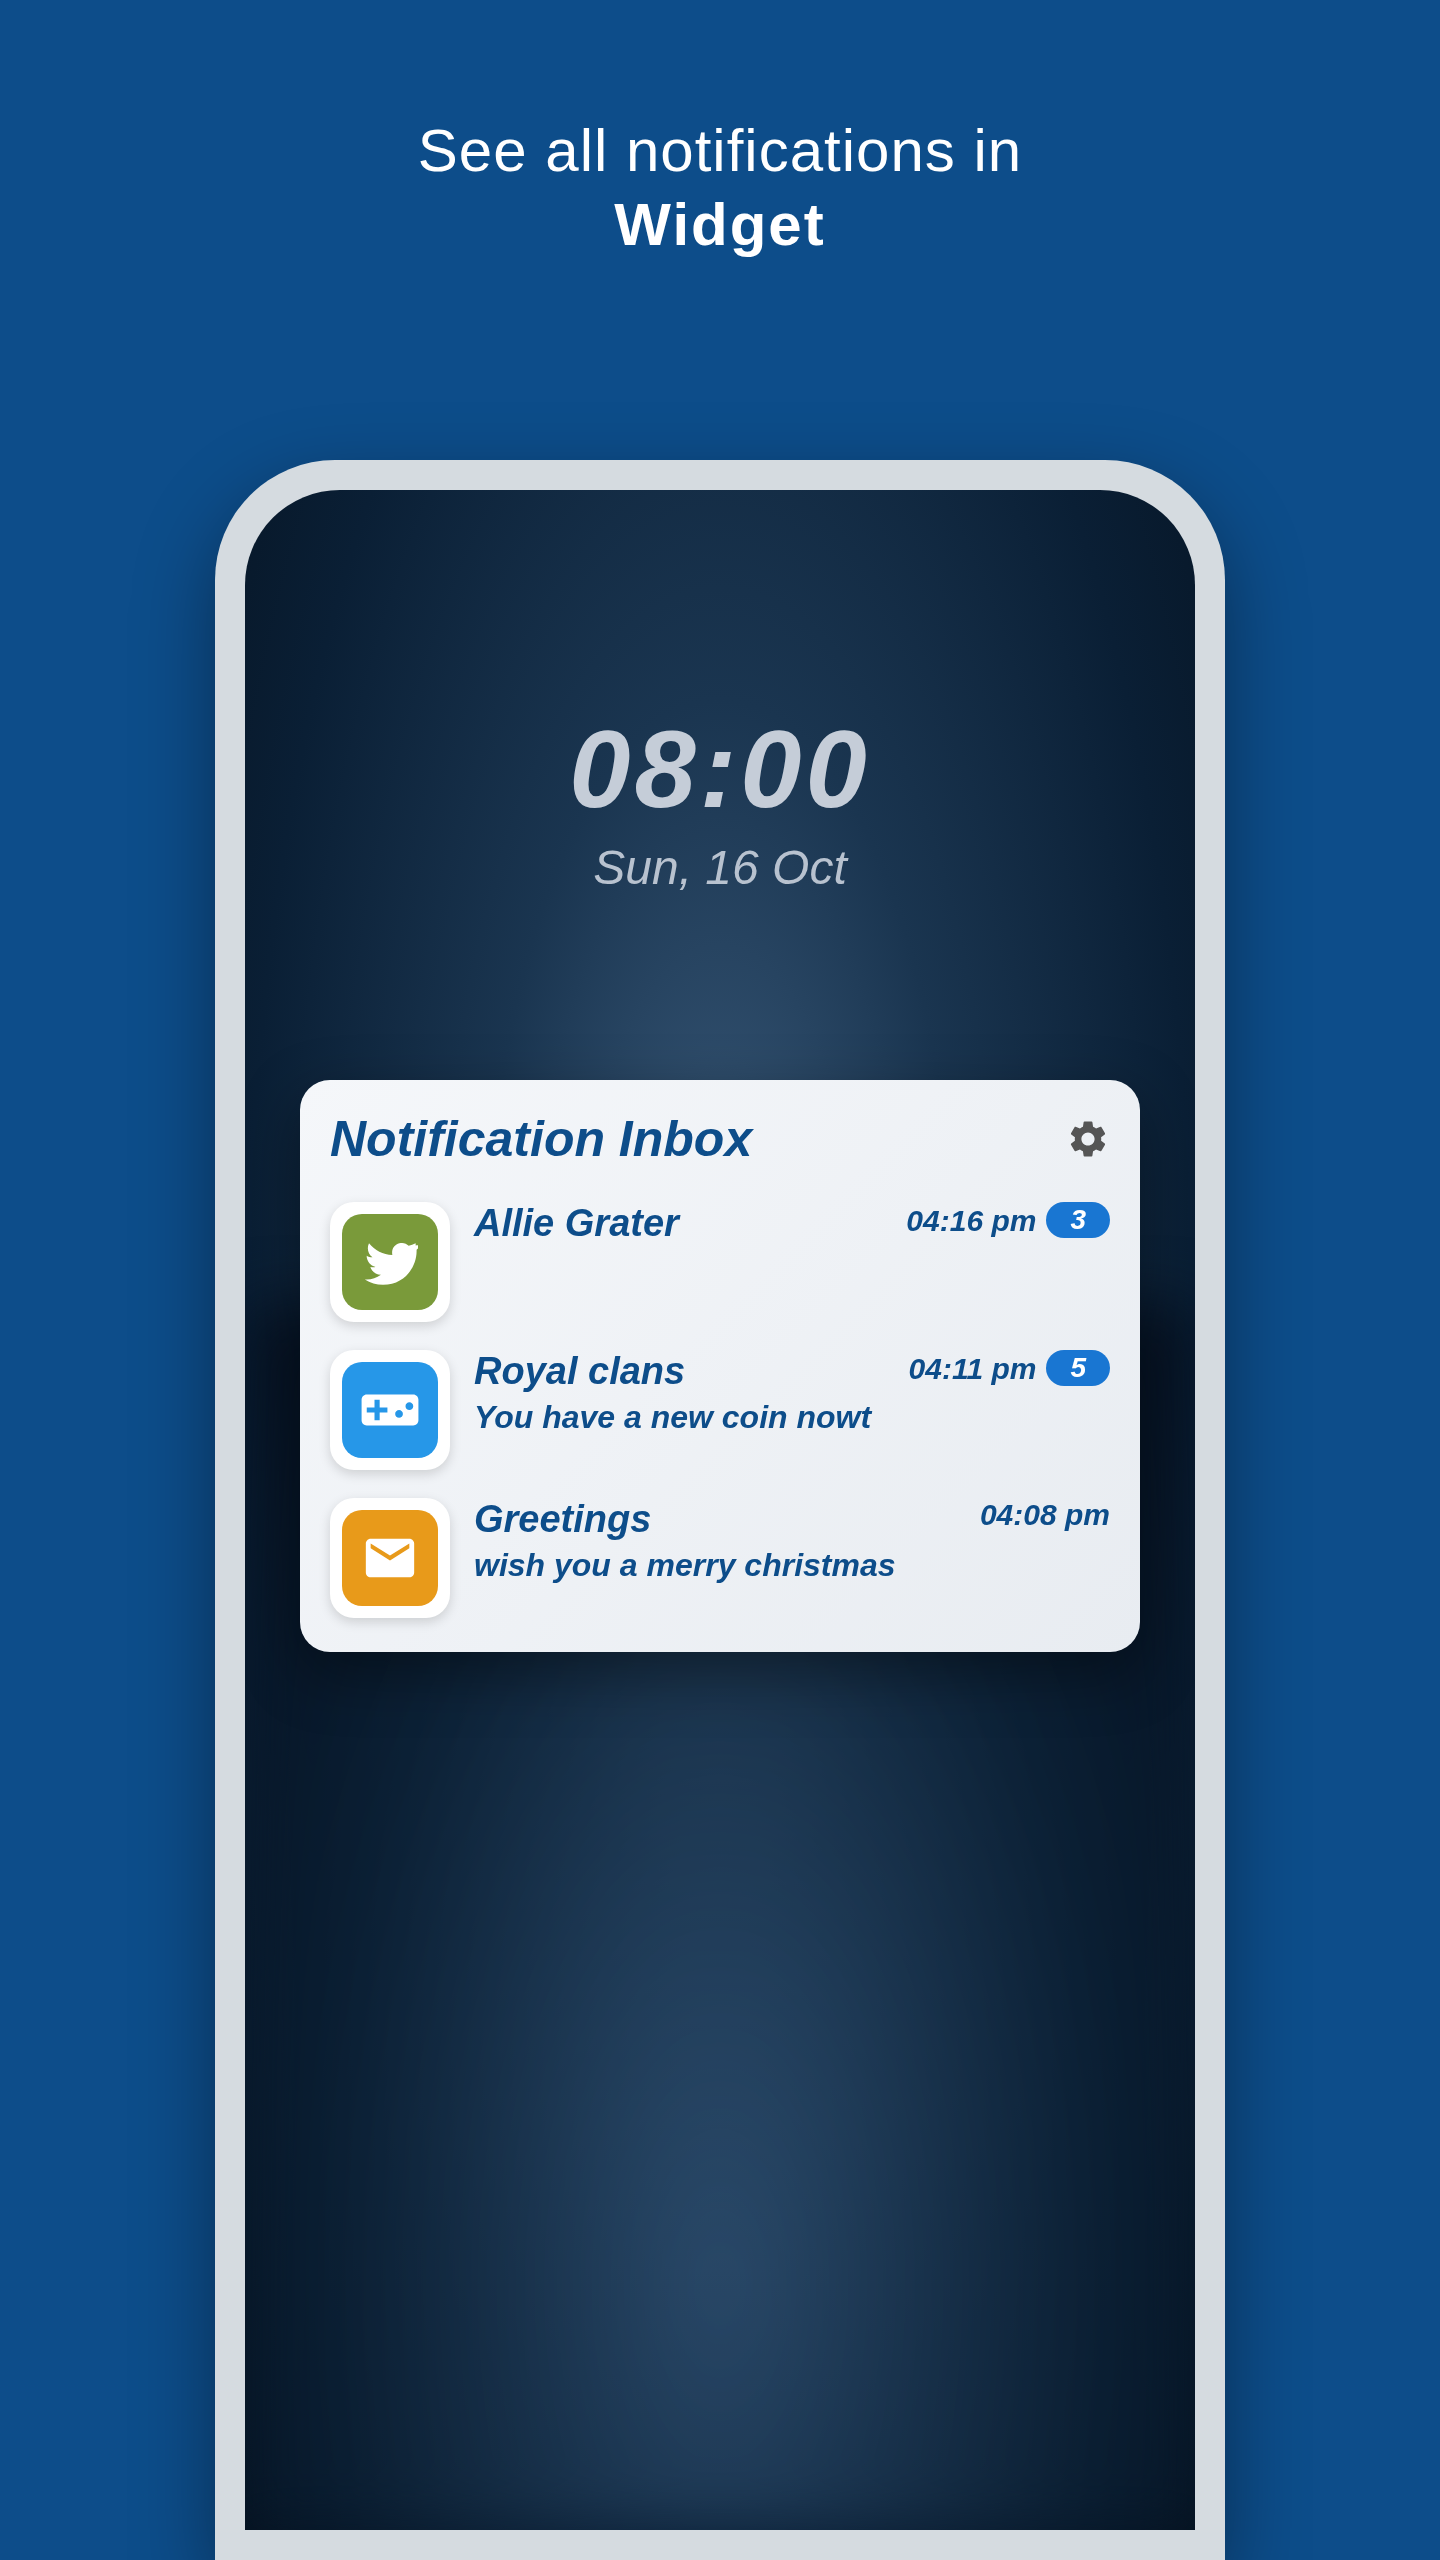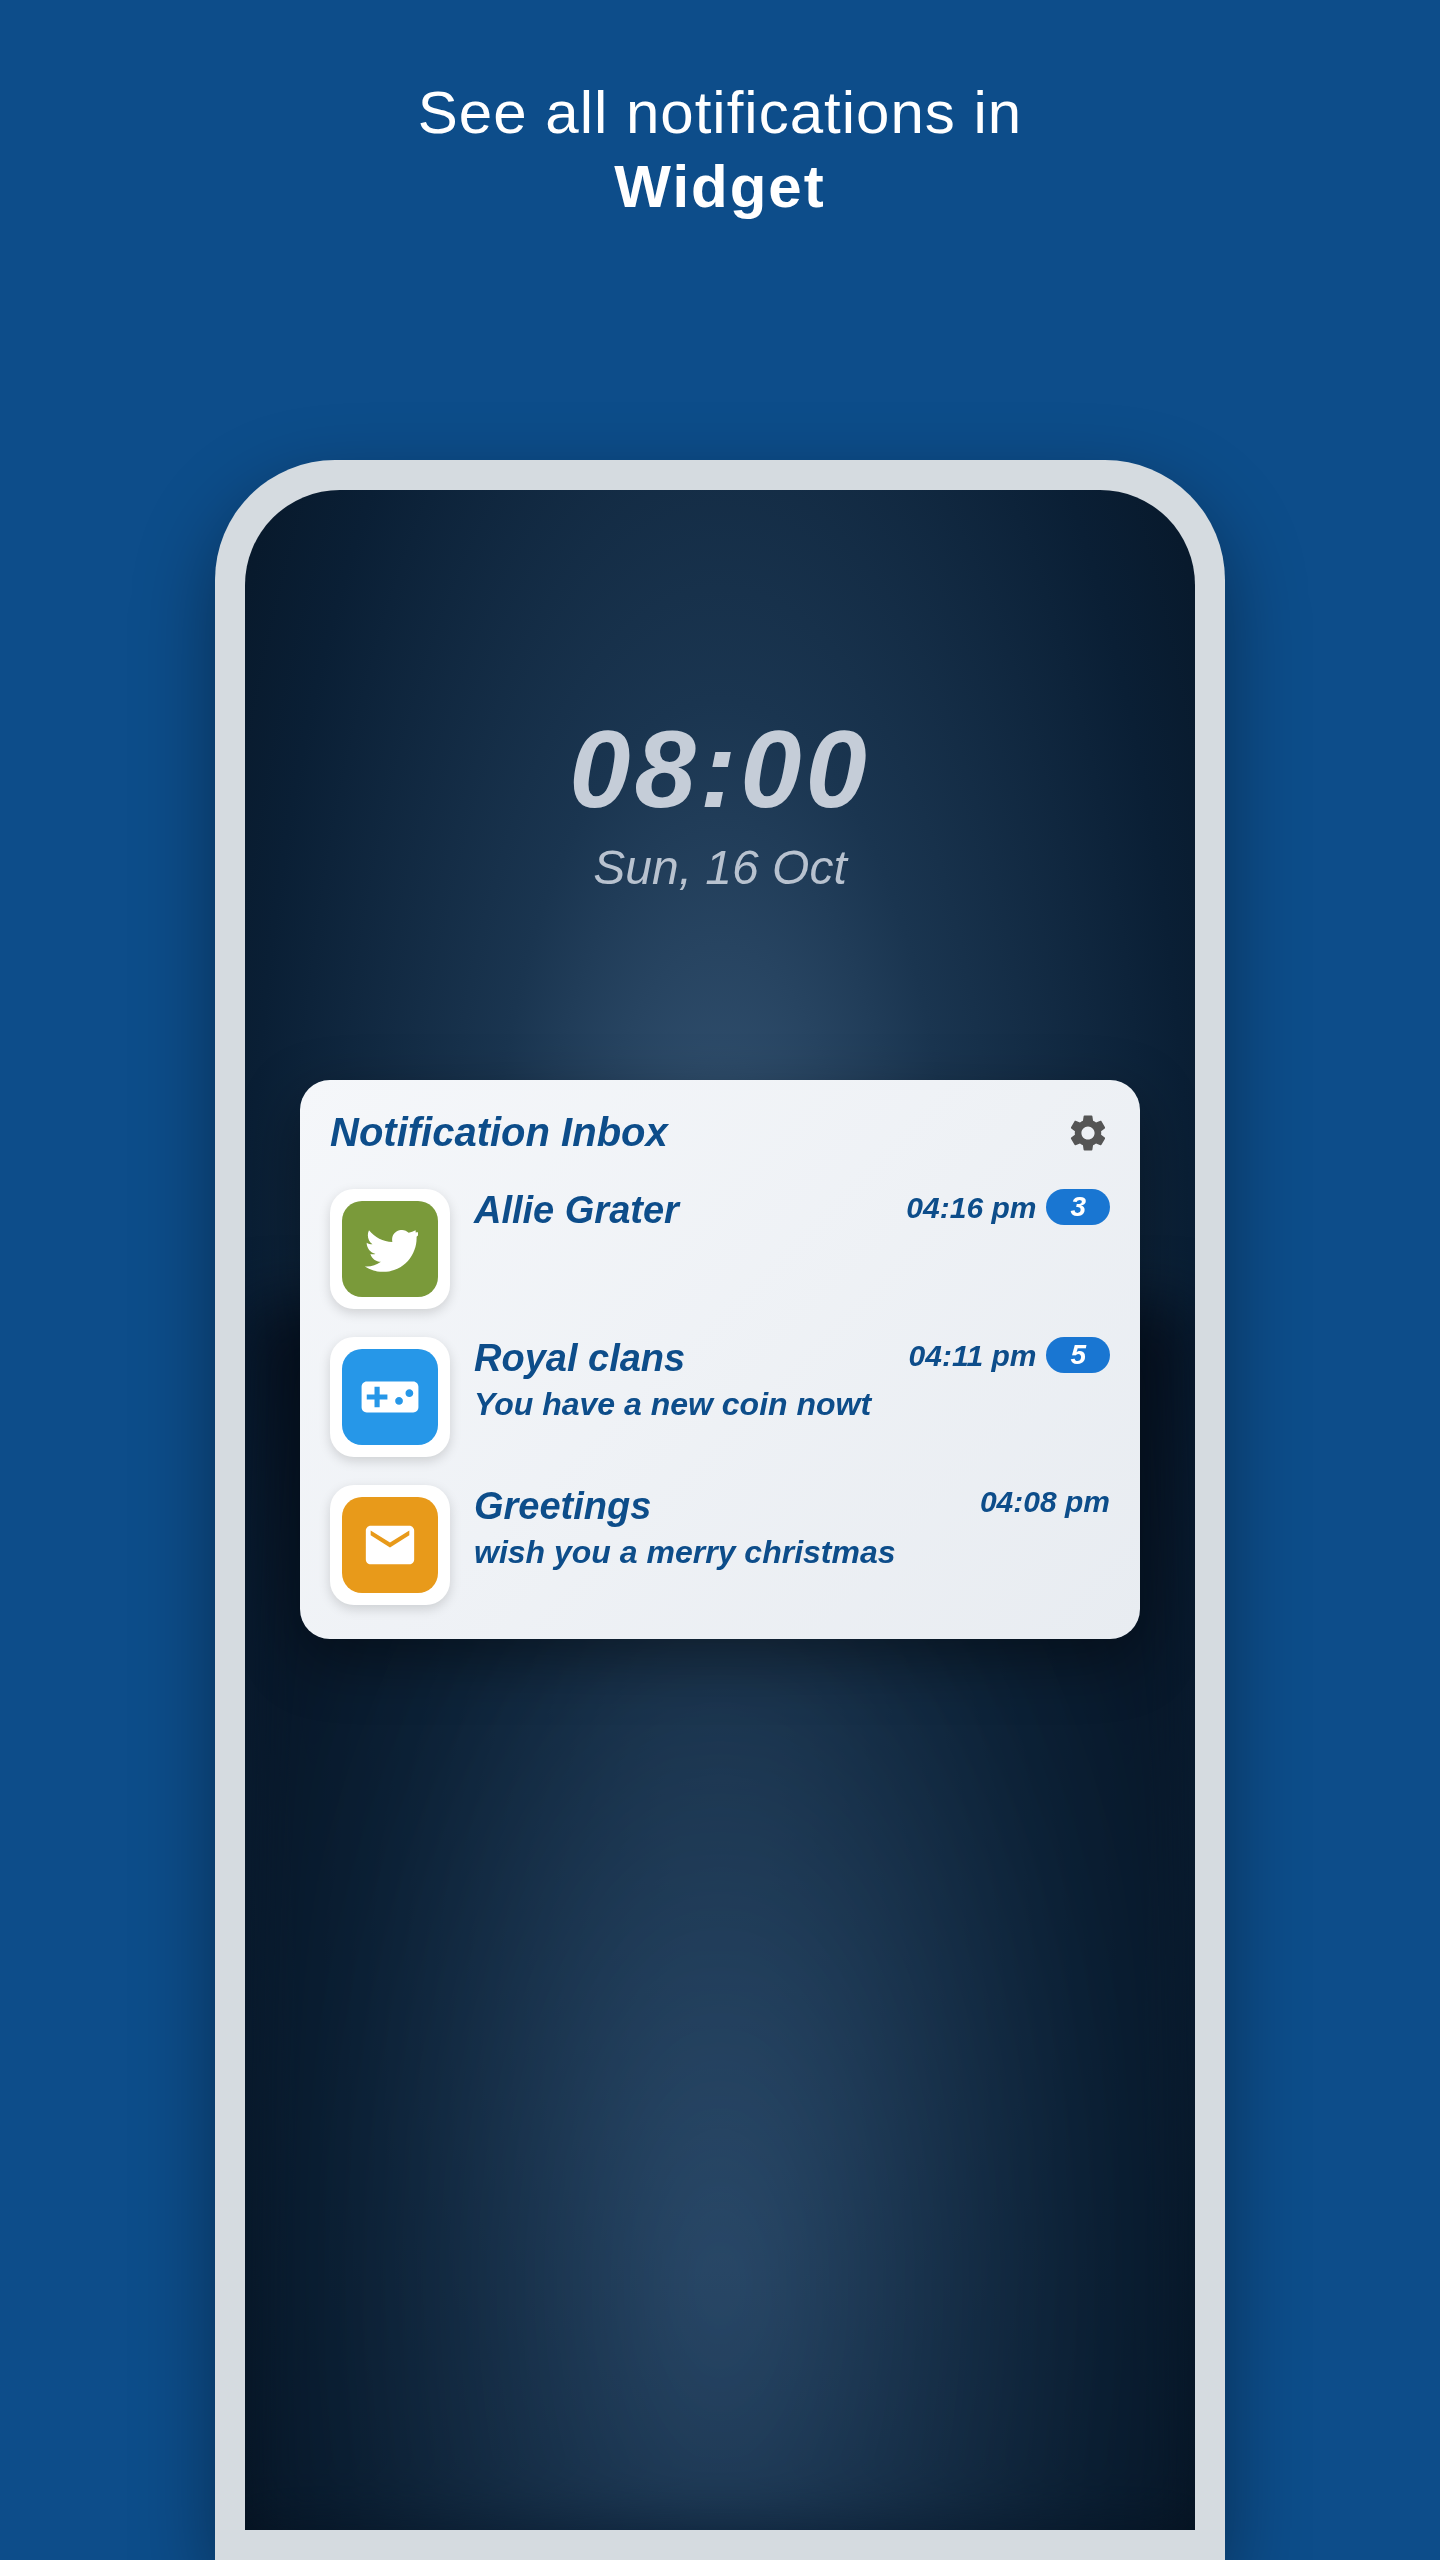--- a/index.html
+++ b/index.html
@@ -12,21 +12,21 @@
       width: 1440px;
       height: 2560px;
       background: #0d4d8a;
       font-family: -apple-system, BlinkMacSystemFont, 'Segoe UI', sans-serif;
       position: relative;
       overflow: hidden;
     }
     
     .headline {
       text-align: center;
-      padding-top: 78px;
+      padding-top: 116px;
       color: #fff;
     }
     
     .headline-top {
       font-size: 60px;
       font-weight: 400;
       letter-spacing: 1px;
     }
     
     .headline-bottom {
@@ -105,21 +105,21 @@
     }
     
     .widget-header {
       display: flex;
       justify-content: space-between;
       align-items: center;
       margin-bottom: 20px;
     }
     
     .widget-title {
-      font-size: 40px;
+      font-size: 50px;
       font-weight: 700;
       color: #0d4d8a;
     }
     
     .gear-icon {
       width: 44px;
       height: 44px;
       cursor: pointer;
     }
     

